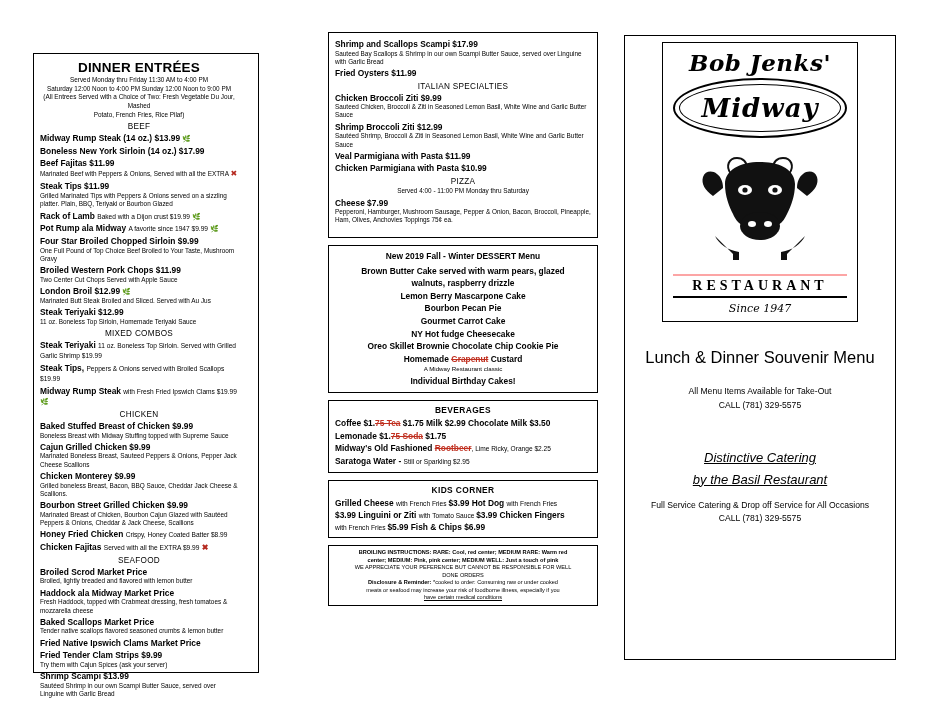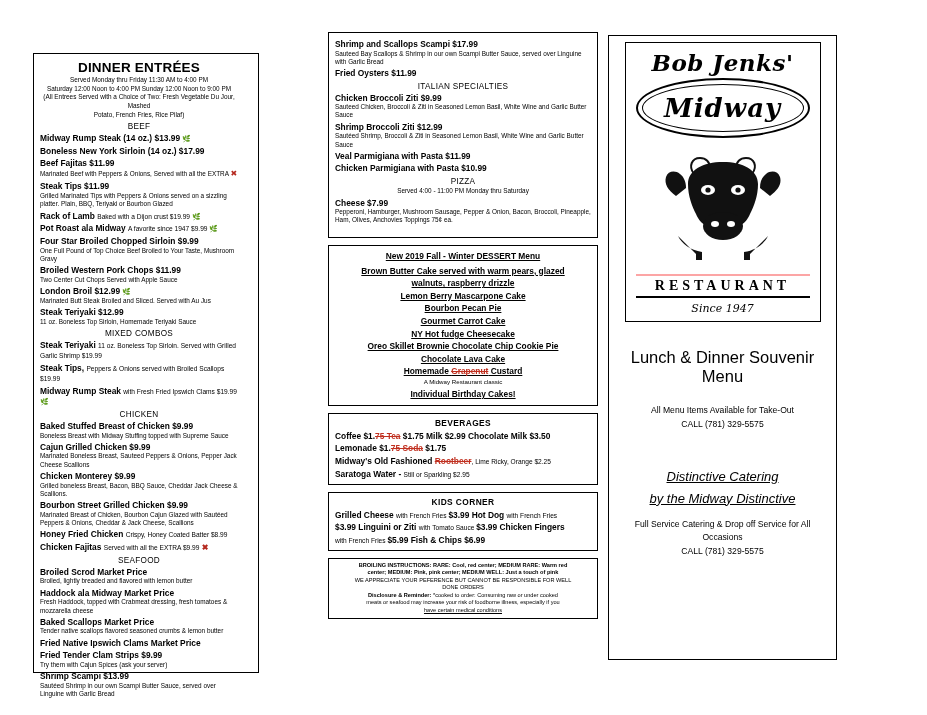--- a/index.html
+++ b/index.html
@@ -35,23 +35,23 @@
     height: 620px;
     margin-top: 12px;
   }
   #col-mid {
     left: 328px;
     top: 32px;
     width: 270px;
     box-sizing: border-box;
   }
   #col-right {
-    left: 608px;
+    left: 624px;
     top: 35px;
-    width: 229px;
+    width: 272px;
     height: 625px;
     border: 1px solid #000;
     box-sizing: border-box;
     padding: 6px;
   }
   .sec-title {
     text-align: center;
     font-weight: bold;
     font-size: 13.5px;
     letter-spacing: .2px;
@@ -109,21 +109,20 @@
     border: 1px solid #000;
     padding: 4px 6px;
     box-sizing: border-box;
     height: 206px;
   }
   .dessert-line {
     text-align: center;
     font-size: 8.4px;
     font-weight: bold;
     line-height: 1.5;
-    text-decoration: underline;
   }
   .dessert-sub {
     text-align: center;
     font-size: 6.2px;
     font-weight: normal;
   }
   .bev-title, .kids-title {
     text-align: center;
     font-weight: bold;
     font-size: 8.4px;
@@ -281,21 +280,21 @@
     </div>
     <div class="desc">Grilled Marinated Tips with Peppers &amp; Onions served on a sizzling platter. Plain, BBQ, Teriyaki or Bourbon Glazed</div>
 
     <div class="item">
       <span>Rack of Lamb</span>
       <span class="small">Baked with a Dijon crust $19.99</span>
       <span class="leaf">🌿</span>
     </div>
 
     <div class="item">
-      <span>Pot Roast ala Midway</span>
+      <span>Pot Rump ala Midway</span>
       <span class="small">A favorite since 1947 $9.99</span>
       <span class="leaf">🌿</span>
     </div>
 
     <div class="item">
       <span>Four Star Broiled Chopped Sirloin $9.99</span>
     </div>
     <div class="desc">One Full Pound of Top Choice Beef Broiled to Your Taste, Mushroom Gravy</div>
 
     <div class="item">
@@ -442,21 +441,20 @@
 
     <div class="box">
       <div class="dessert-line" style="margin-bottom:2px">New 2019 Fall - Winter DESSERT Menu</div>
       <div class="dessert-line">Brown Butter Cake served with warm pears, glazed</div>
       <div class="dessert-line">walnuts, raspberry drizzle</div>
       <div class="dessert-line">Lemon Berry Mascarpone Cake</div>
       <div class="dessert-line">Bourbon Pecan Pie</div>
       <div class="dessert-line">Gourmet Carrot Cake</div>
       <div class="dessert-line">NY Hot fudge Cheesecake</div>
       <div class="dessert-line">Oreo Skillet Brownie Chocolate Chip Cookie Pie</div>
-      <div class="dessert-line">Chocolate Lava Cake</div>
       <div class="dessert-line">
         <span>Homemade </span><span class="strike">Grapenut</span><span> Custard</span>
       </div>
       <div class="dessert-sub">A Midway Restaurant classic</div>
       <div class="dessert-line" style="margin-top:3px">Individual Birthday Cakes!</div>
     </div>
 
     <div class="box">
       <div class="bev-title">BEVERAGES</div>
       <div class="bev-line">
@@ -539,19 +537,19 @@
       <div class="restaurant-word">RESTAURANT</div>
       <div class="since">Since 1947</div>
     </div>
 
     <div class="souvenir">Lunch &amp; Dinner Souvenir Menu</div>
 
     <div class="rc-line">All Menu Items Available for Take-Out</div>
     <div class="rc-line">CALL (781) 329-5575</div>
 
     <div class="catering-title">Distinctive Catering</div>
-    <div class="catering-title" style="margin-top:0">by the Midway Distinctive</div>
+    <div class="catering-title" style="margin-top:0">by the Basil Restaurant</div>
 
     <div class="catering-sub">Full Service Catering &amp; Drop off Service for All Occasions</div>
     <div class="catering-sub" style="margin-top:0">CALL (781) 329-5575</div>
   </div>
 
 </div>
 
 </body></html>

